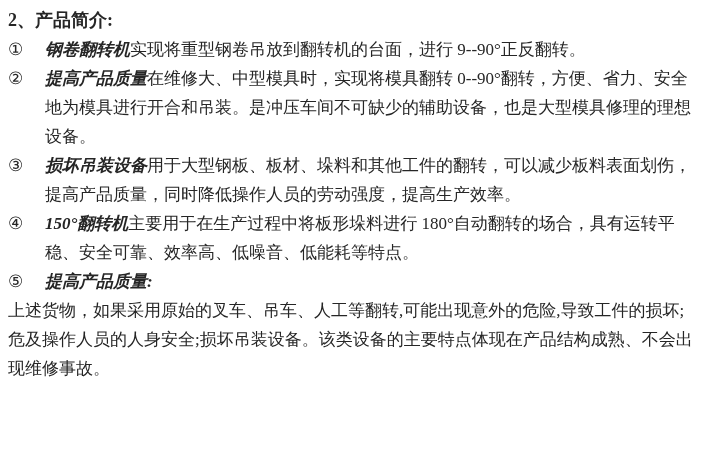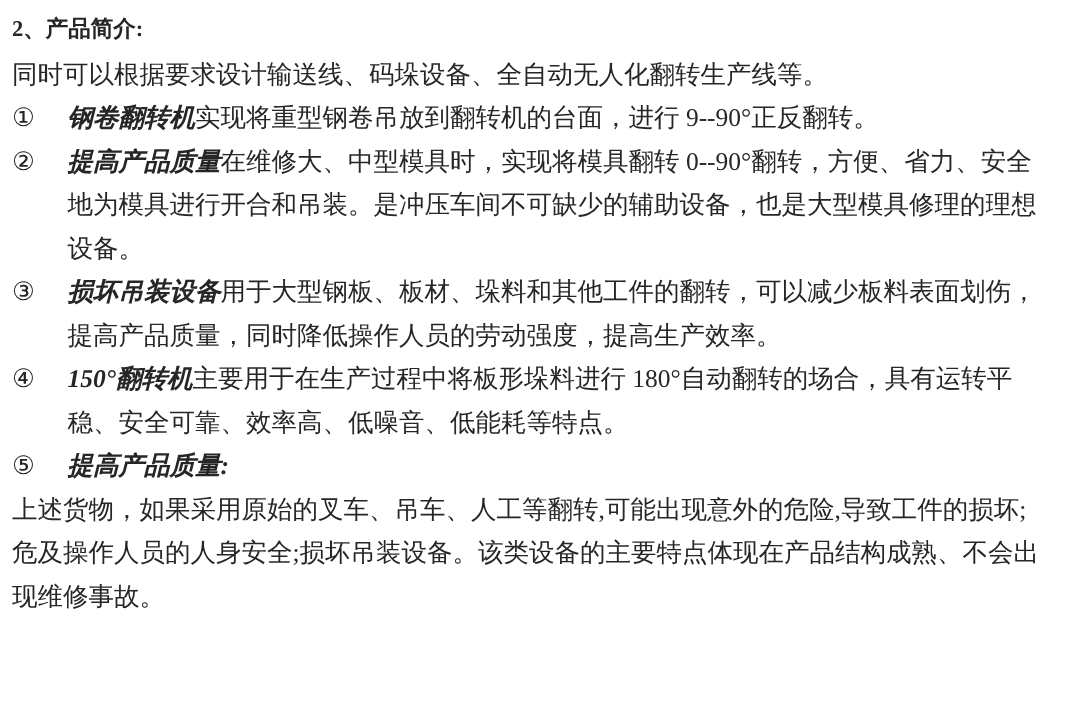--- a/index.html
+++ b/index.html
@@ -14,21 +14,21 @@
     background: #ffffff;
     color: #262626;
     font-family: "Liberation Serif", "DejaVu Serif", serif;
     font-size: 17px;
     line-height: 29px;
     padding: 6px 10px 0 8px;
     overflow: hidden;
   }
   .doc-title {
     font-weight: bold;
-    font-size: 15px;
+    font-size: 18px;
     line-height: 29px;
     margin: 0;
   }
   p.para {
     margin: 0;
   }
   .list-item {
     display: flex;
     align-items: flex-start;
   }
@@ -45,21 +45,20 @@
     font-style: italic;
   }
 </style>
 </head>
 <body>
 
 <div class="page">
 
   <p class="doc-title">2、产品简介:</p>
 
-  <p class="para">同时可以根据要求设计输送线、码垛设备、全自动无人化翻转生产线等。</p>
 
   <div class="list-item">
     <span class="list-marker">①</span>
     <p class="list-text"><span class="lead">钢卷翻转机</span><span>实现将重型钢卷吊放到翻转机的台面，进行 9--90°正反翻转。</span></p>
   </div>
 
   <div class="list-item">
     <span class="list-marker">②</span>
     <p class="list-text"><span class="lead">提高产品质量</span><span>在维修大、中型模具时，实现将模具翻转 0--90°翻转，方便、省力、安全地为模具进行开合和吊装。是冲压车间不可缺少的辅助设备，也是大型模具修理的理想设备。</span></p>
   </div>

